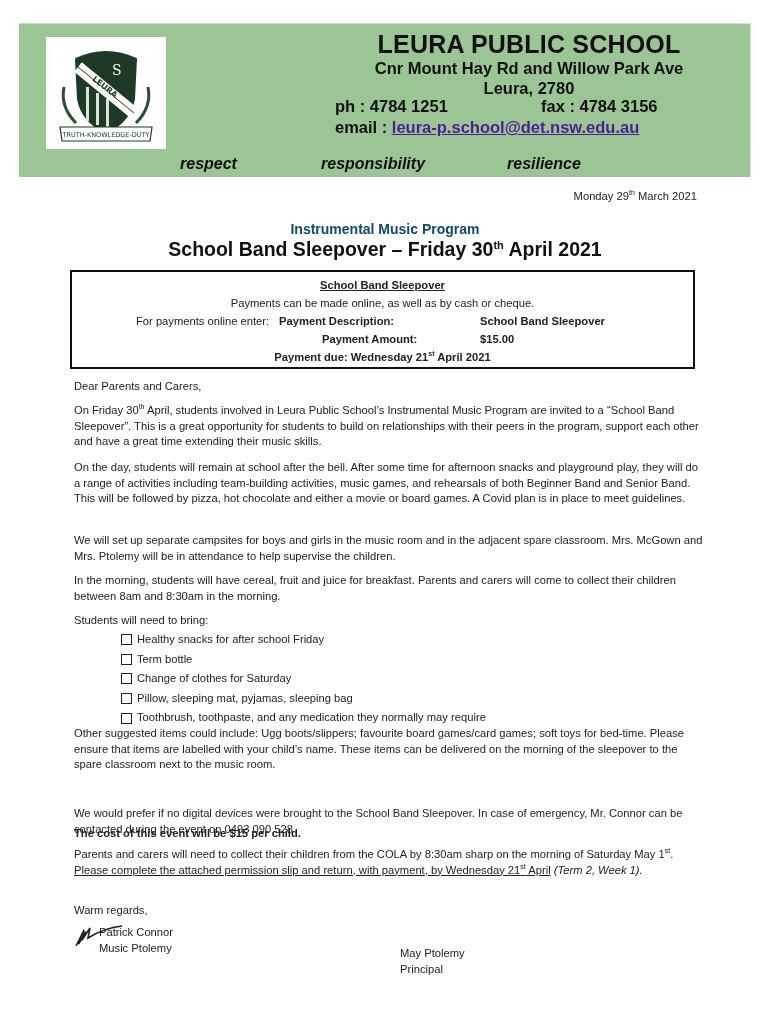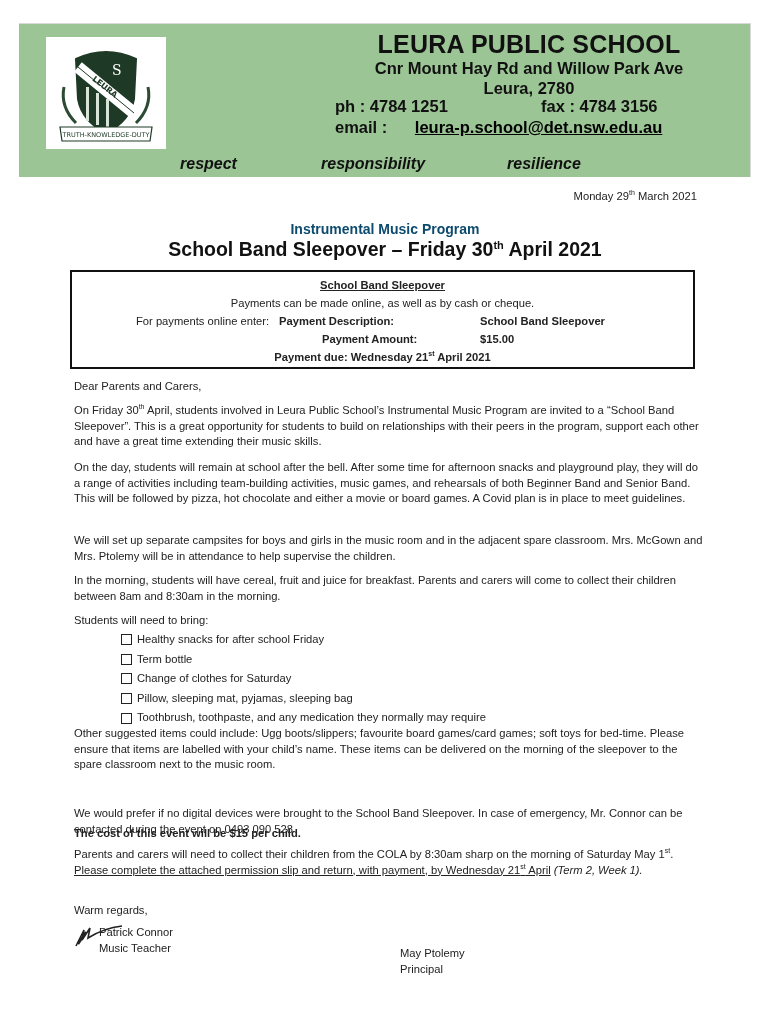--- a/index.html
+++ b/index.html
@@ -6,21 +6,21 @@
   body { width:770px; height:1024px; position:relative; overflow:hidden; font-family:"Liberation Sans", sans-serif; color:#1a1a1a; }
   .header { position:absolute; left:19px; top:23px; width:731px; height:153px; background:#9cc595; border-top:1px solid #d9d9d9; border-right:1px solid #d9d9d9; }
   .logo { position:absolute; left:27px; top:13px; width:120px; height:112px; background:#fff; }
   .logo svg { width:120px; height:112px; display:block; }
   .school-block { position:absolute; left:300px; top:6px; width:460px; text-align:center; }
   .school-name { font-family:"Liberation Sans", sans-serif; font-weight:bold; font-size:25px; letter-spacing:0.2px; color:#111; line-height:28px; margin-left:-40px; }
   .addr { font-weight:bold; font-size:16.5px; line-height:20px; color:#111; margin-left:-40px; }
   .contact-row { position:absolute; left:316px; top:72px; width:360px; font-weight:bold; font-size:16.5px; color:#111; line-height:20px; }
   .contact-row .fax { position:absolute; left:206px; top:0; }
   .email-row { position:absolute; left:316px; top:93px; font-weight:bold; font-size:16.5px; color:#111; line-height:20px; }
-  .email-row a { color:#000000; text-decoration:underline;margin-left:23px; }
+  .email-row a { color:#4c1d95; text-decoration:underline; }
   .values { position:absolute; top:131px; font-weight:bold; font-style:italic; font-size:16px; color:#111; }
   .doc { font-family:"Liberation Sans", sans-serif; font-size:11.2px; line-height:15.6px; color:#222; }
   .date { position:absolute; right:73px; top:189px; font-size:11.2px; }
   sup { font-size:7px; vertical-align:super; line-height:0; }
   .subtitle { position:absolute; left:0; width:770px; top:222px; text-align:center; font-size:14px; font-weight:bold; color:#0c4a6e; }
   .title { position:absolute; left:0; width:770px; top:242px; text-align:center; font-size:19.5px; font-weight:bold; color:#111; }
   .paybox { position:absolute; left:70px; top:270px; width:625px; height:99px; border:2px solid #111; border-width:2.5px 2px 2.5px 2px; box-sizing:border-box; text-align:center; }
   .paybox .l1 { position:absolute; left:0; right:0; top:6px; font-weight:bold; text-decoration:underline; }
   .paybox .l2 { position:absolute; left:0; right:0; top:24px; }
   .paybox .l3 { position:absolute; left:64px; top:42px; text-align:left; }
@@ -148,19 +148,19 @@
 
   <div class="body-text" style="top:903px;">Warm regards,</div>
 
   <svg class="sig-svg" viewBox="0 0 50 26">
     <path d="M2 24 L10 8 L8 18 L16 6 L14 16 Q30 6 48 4" stroke="#222" stroke-width="1.6" fill="none"></path>
     <path d="M4 22 L12 10" stroke="#222" stroke-width="2.4"></path>
   </svg>
 
   <div class="sig-name" style="left:74px; top:924px;margin-left:25px;">
     <div>Patrick Connor</div>
-    <div>Music Teacher</div>
+    <div>Music Ptolemy</div>
   </div>
   <div class="sig-name" style="left:400px; top:945px;">
     <div>May Ptolemy</div>
     <div>Principal</div>
   </div>
 </div>
 
 </body></html>

